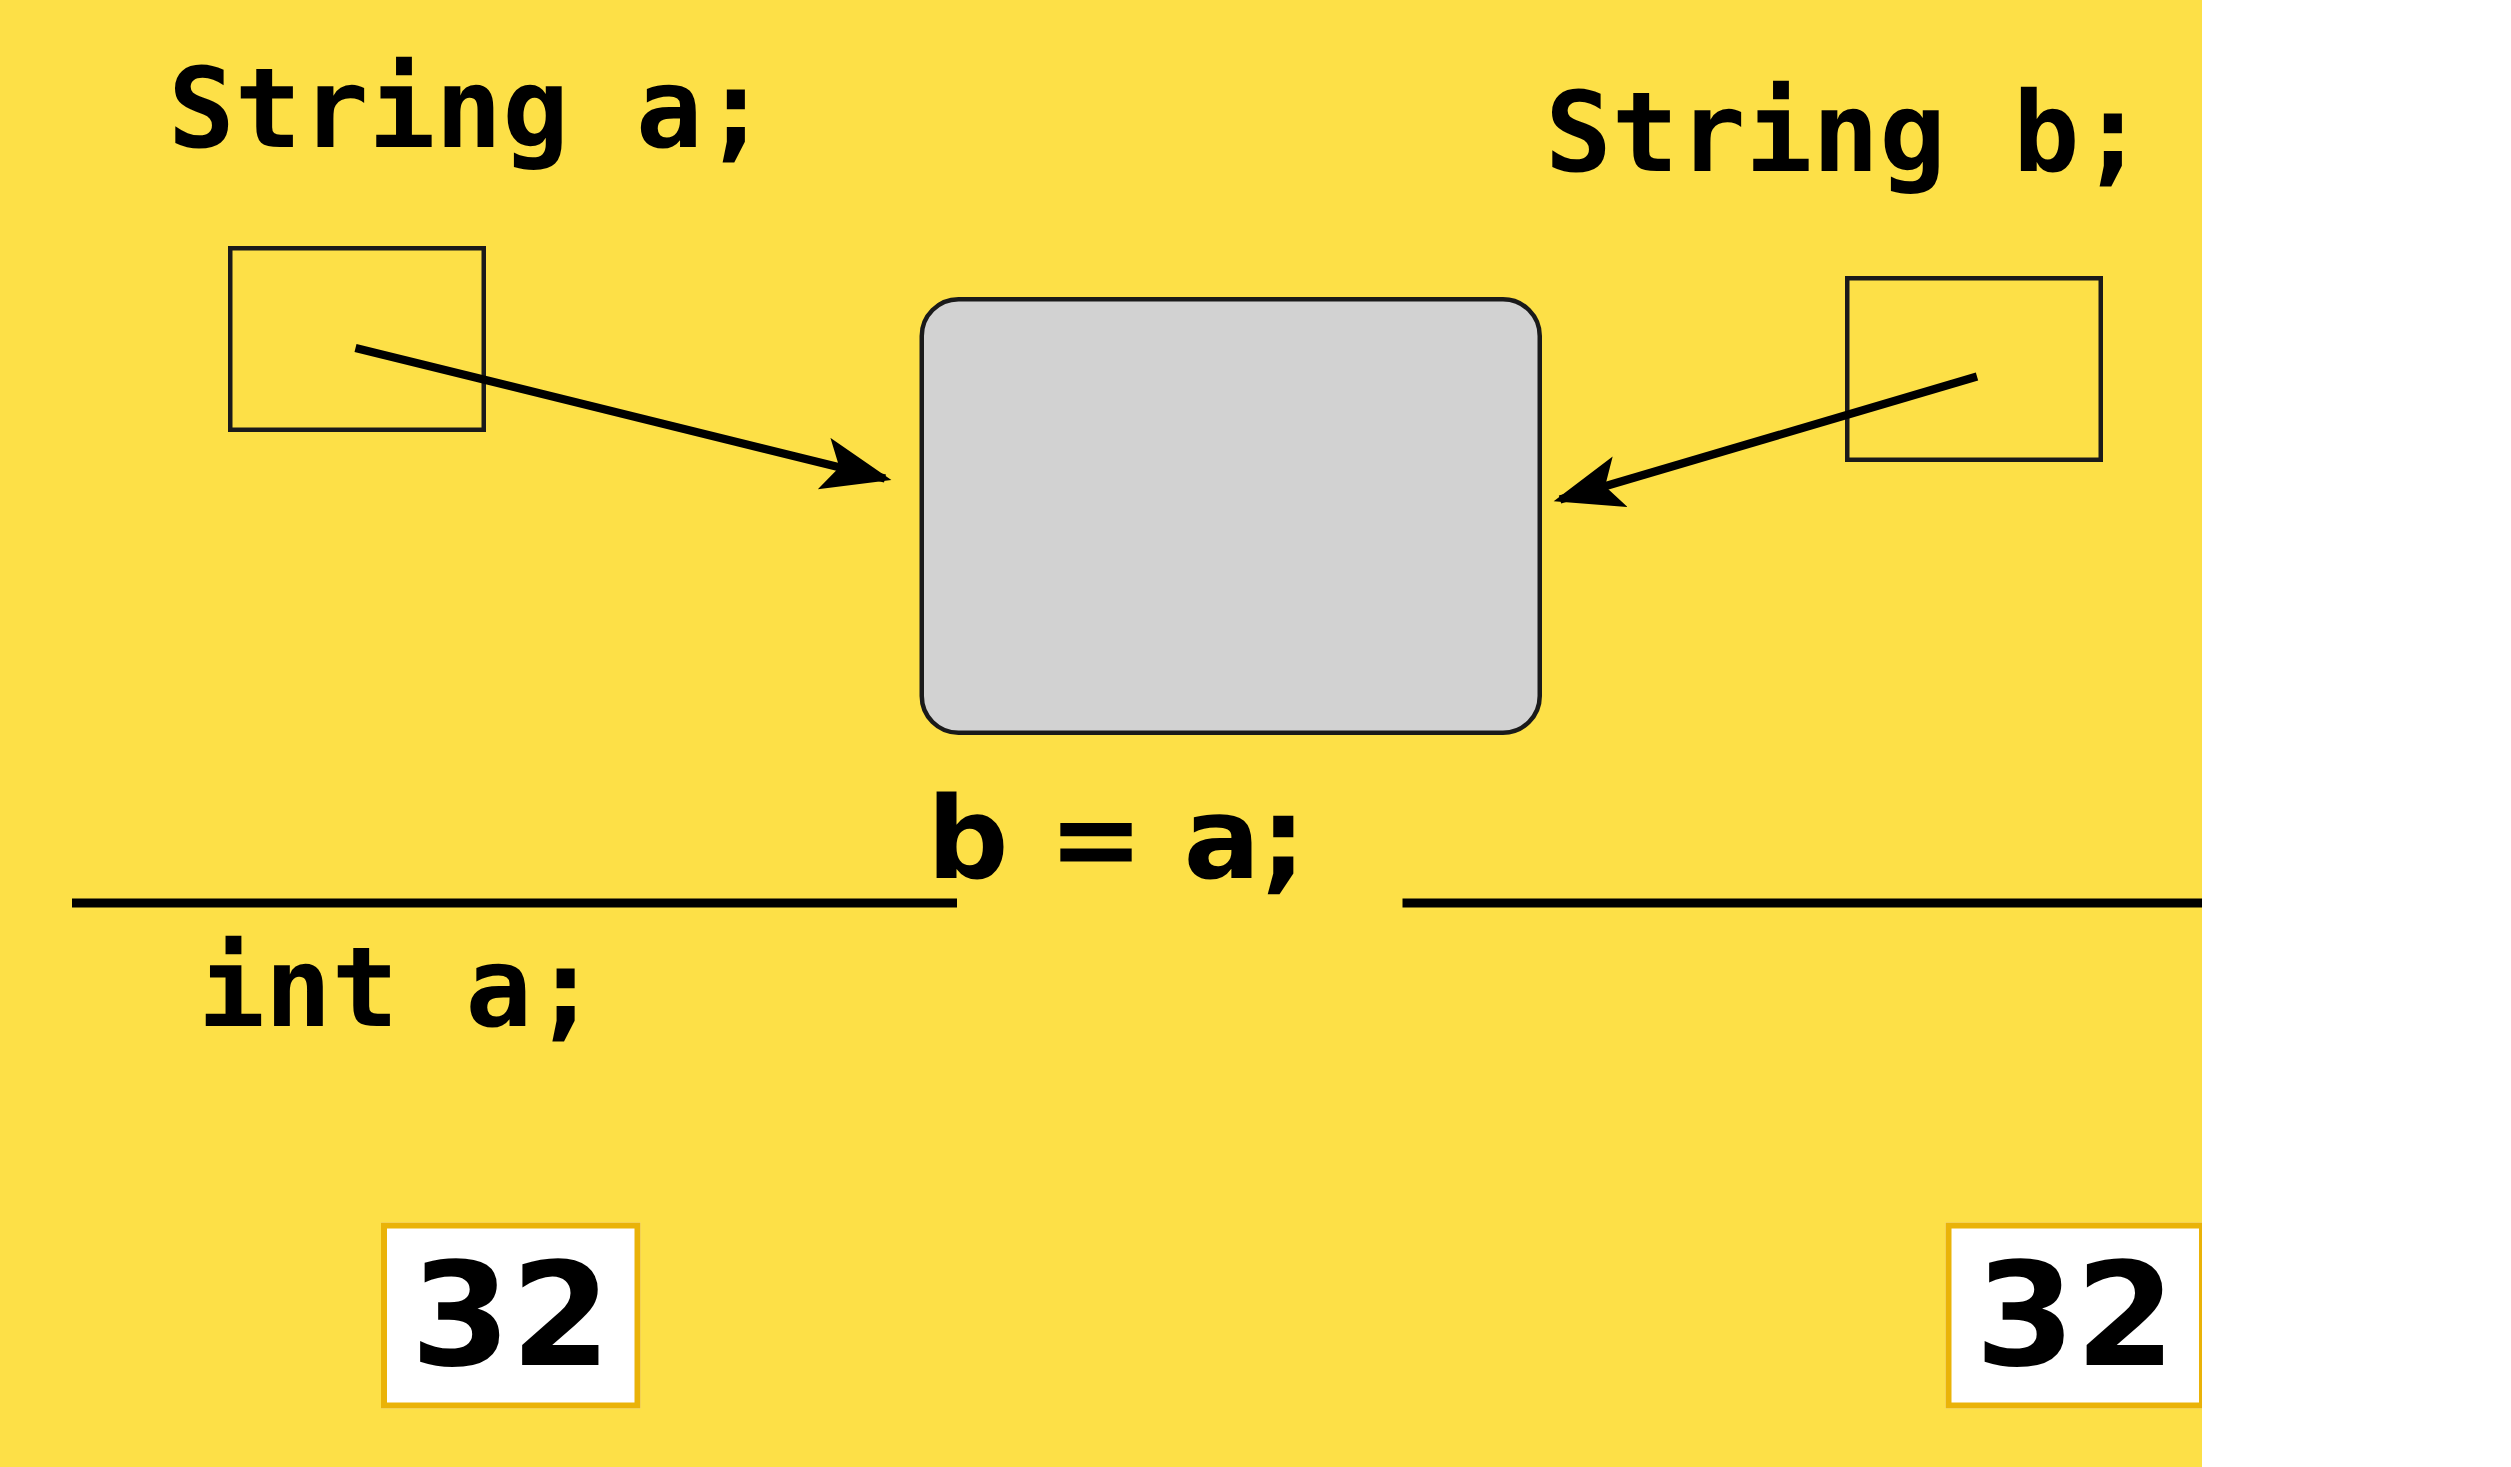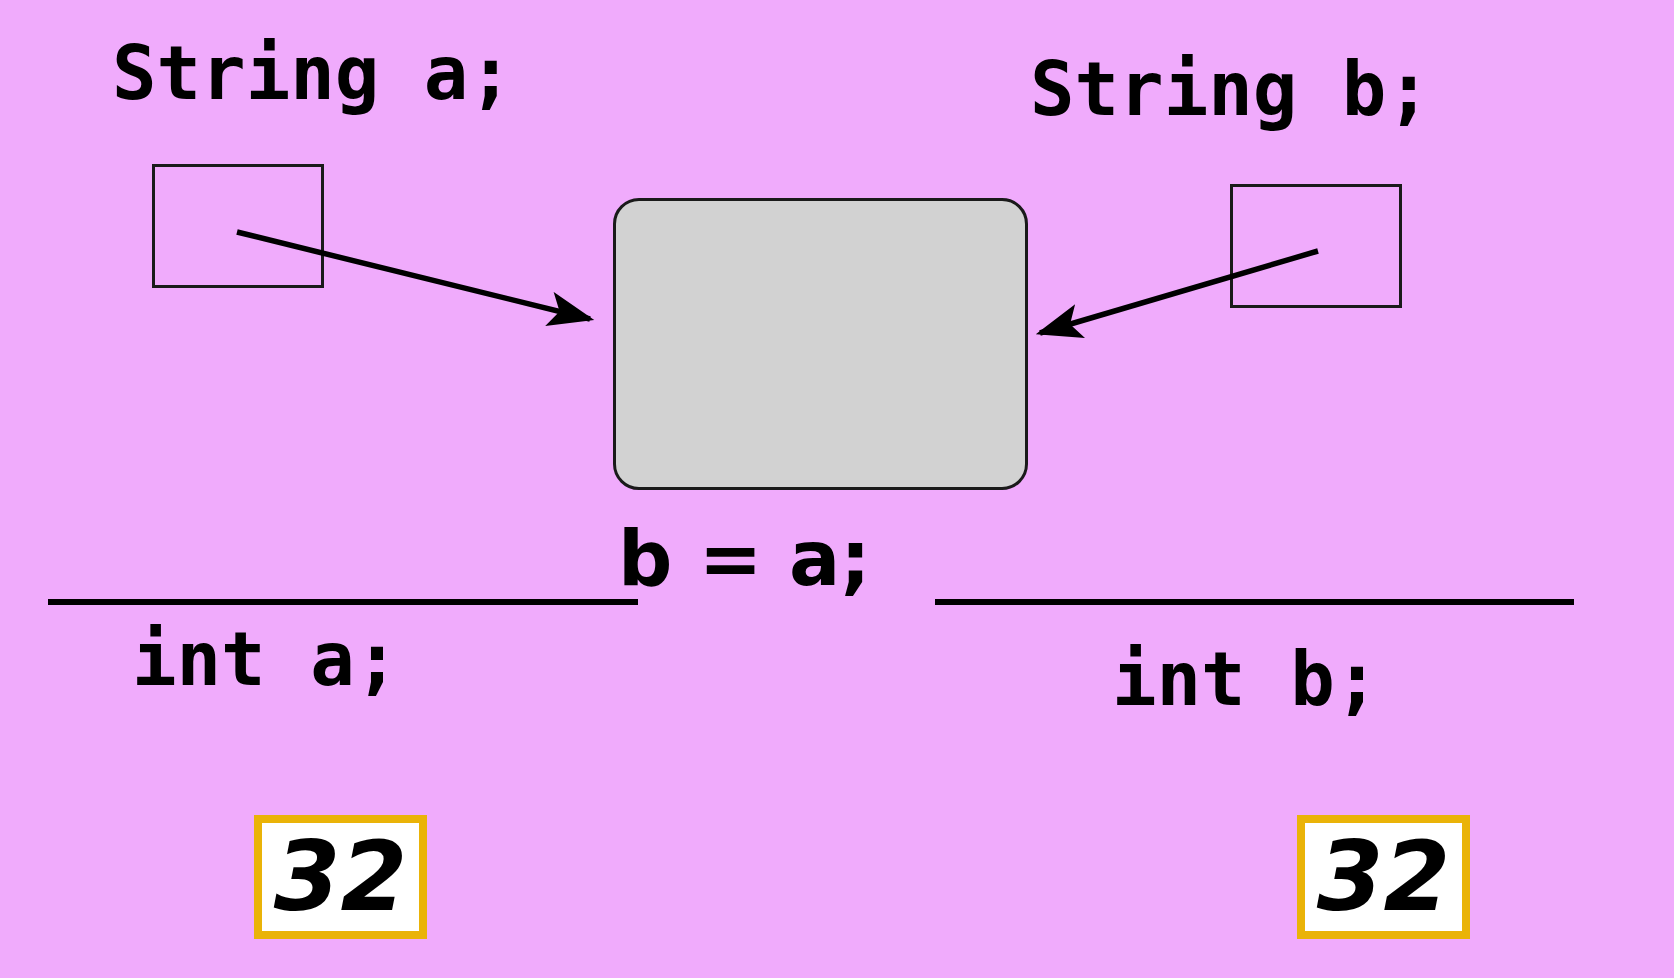--- a/index.html
+++ b/index.html
@@ -2,23 +2,23 @@
 <html><head>
 <meta charset="utf-8">
 <style>
   html, body {
     margin: 0;
     padding: 0;
     background: #ffffff;
   }
   #canvas {
     position: relative;
-    width: 1674px;
+    width: 1468px;
     height: 978px;
-    background: #f0abfc;
+    background: #fde047;
     overflow: hidden;
     font-family: "DejaVu Sans Mono", monospace;
   }
   .mono-label {
     position: absolute;
     font-family: "DejaVu Sans Mono", monospace;
     font-weight: bold;
     color: #000000;
     white-space: pre;
     line-height: 1;
@@ -32,27 +32,26 @@
     line-height: 1;
   }
   .ref-box {
     position: absolute;
     border: 3px solid #1a1a1a;
     background: transparent;
     box-sizing: border-box;
   }
   .value-box {
     position: absolute;
-    border: 8px solid #eab308;
+    border: 4px solid #eab308;
     background: #ffffff;
     box-sizing: border-box;
     display: flex;
     align-items: center;
     justify-content: center;
-    font-style: italic;
   }
   .value-box span {
     font-family: "DejaVu Sans", sans-serif;
     font-weight: bold;
     font-size: 96px;
     line-height: 1;
     color: #000000;
   }
   .object-box {
     position: absolute;
@@ -112,21 +111,20 @@
   </svg>
 
   <div class="divider" style="left:48px; top:599px; width:590px; height:6px;"></div>
 
   <div class="divider" style="left:935px; top:599px; width:639px; height:6px;"></div>
 
   <div class="sans-label" id="lbl-assign">b = a;</div>
 
   <div class="mono-label" id="lbl-int-a">int a;</div>
 
-  <div class="mono-label" id="lbl-int-b">int b;</div>
 
   <div class="value-box" style="left:254px; top:815px; width:173px; height:124px;">
     <span>32</span>
   </div>
 
   <div class="value-box" style="left:1297px; top:815px; width:173px; height:124px;">
     <span>32</span>
   </div>
 
 </div>

